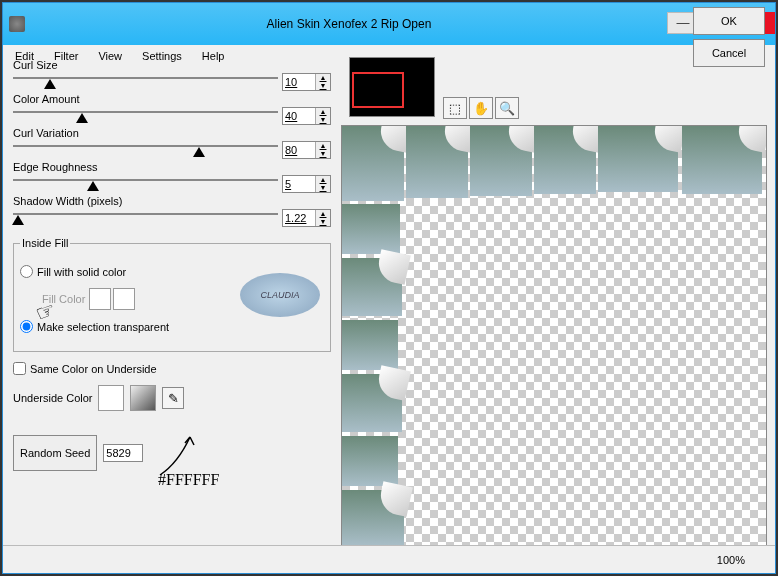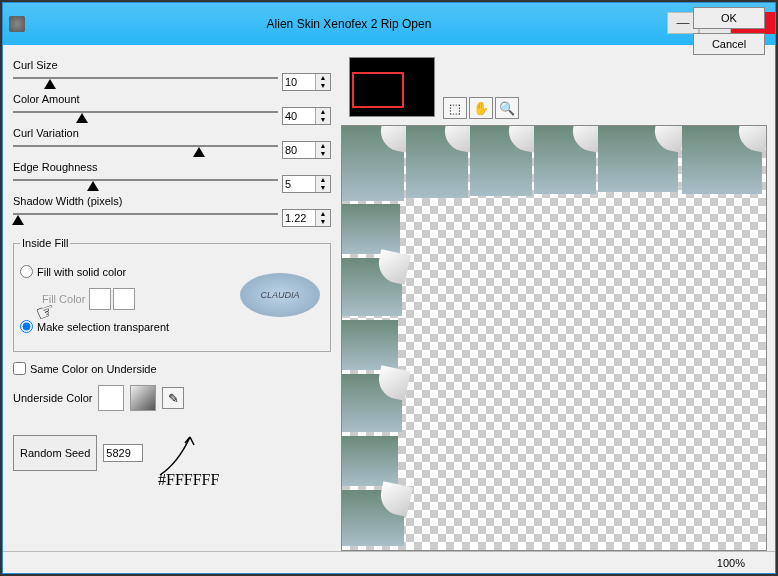--- a/index.html
+++ b/index.html
@@ -15,21 +15,21 @@
   .menubar { height: 22px; display: flex; align-items: center; padding: 0 4px; gap: 4px; background: #f0f0f0;}
   .menubar span { padding: 2px 8px; }
   .content { display: flex; position: absolute; top: 50px; bottom: 22px; left: 0; right: 0; }
   .leftpanel { width: 338px; padding: 6px 10px; }
   .slider-row { margin-bottom: 2px; }
   .slider-label { margin-bottom: 2px; }
   .slider-body { display: flex; align-items: center; gap: 4px; }
   .track { position: relative; flex: 1; height: 14px; }
   .track-line { position: absolute; top: 2px; left: 0; right: 0; height: 2px; background: #888; }
   .thumb { position: absolute; top: 4px; width: 0; height: 0; border-left: 6px solid transparent; border-right: 6px solid transparent; border-bottom: 10px solid #000; transform: translateX(-6px); }
-  .numbox { display: flex; align-items: center; border: 1px solid #888; height: 18px; background:#fff;}
+  .numbox { display: flex; align-items: center; border: 1px solid #888; height: 18px; background:#fff;text-decoration:underline;}
   .numbox input { width: 32px; border: none; text-align: left; padding: 0 2px; font-size: 11px; outline: none; }
   .spinners { display: flex; flex-direction: column; border-left: 1px solid #aaa;}
   .spinbtn { width: 14px; height: 8px; display: flex; align-items: center; justify-content: center; font-size: 7px; background:#eee; line-height:6px;}
   fieldset.inside-fill { border: 1px solid #aaa; padding: 6px 6px 8px 6px; margin-top: 10px; margin-bottom:10px; position:relative;}
   fieldset.inside-fill legend { padding: 0 2px; font-size:11px;}
   .radio-row { display: flex; align-items: center; gap: 4px; margin: 10px 0; }
   .fillcolor-row { display:flex; align-items:center; gap:4px; margin:4px 0 6px 22px; color:#999;}
   .swatch-pair { display:flex; gap:2px;}
   .swatch { width: 22px; height: 22px; border: 1px solid #999; background:#fff; }
   .logo-badge { position:absolute; right:10px; top:24px; width:80px; height:44px; background: radial-gradient(ellipse, #bcd4e6, #8aa5bf); border-radius: 50%; display:flex; align-items:center; justify-content:center; font-size:9px; color:#445; font-style:italic; }
@@ -49,39 +49,46 @@
   .thumb-preview { width: 86px; height: 60px; background: #000; border: 1px solid #888; position: relative; }
   .thumb-preview .redbox { position:absolute; left:2px; top:14px; width:52px; height:36px; border:2px solid #e33;}
   .tool-icons { display:flex; gap:2px; margin-top:40px;}
   .tool-icons .tbtn { width:24px; height:22px; border:1px solid #888; background:#f5f5f5; display:flex; align-items:center; justify-content:center; font-size:13px;}
   .preview-area { position:absolute; left:0; right:8px; top:72px; bottom:0; border:1px solid #888; 
     background-image: linear-gradient(45deg,#ccc 25%,transparent 25%),linear-gradient(-45deg,#ccc 25%,transparent 25%),linear-gradient(45deg,transparent 75%,#ccc 75%),linear-gradient(-45deg,transparent 75%,#ccc 75%);
     background-size:16px 16px; background-position:0 0,0 8px,8px -8px,-8px 0; background-color:#fff; overflow:hidden;}
   .rip { position:absolute; background:linear-gradient(#6b8a7a,#a9bec8); filter: blur(0.3px);}
   .rip.curl::after { content:''; position:absolute; right:-6px; top:-6px; width:30px; height:30px; background:linear-gradient(135deg,#fff,#ccc); border-radius: 0 0 0 20px; transform: rotate(12deg);}
   .okpanel { position:absolute; right:10px; top:4px; display:flex; flex-direction:column; gap:4px; z-index:10;}
-  .okpanel .btn-std { width:72px; justify-content:center; height:22px;}
-  .statusbar { position:absolute; bottom:0; left:0; right:0; height:22px; border-top:1px solid #bbb; display:flex; justify-content:flex-end; align-items:center; padding:0 30px; background:#f0f0f0; font-size:11px;}
+  .okpanel .btn-std { width:72px; justify-content:center; height:28px;}
+  .statusbar { position:absolute; bottom:0; left:0; right:0; height:28px; border-top:1px solid #bbb; display:flex; justify-content:flex-end; align-items:center; padding:0 30px; background:#f0f0f0; font-size:11px;}
   input[type=radio], input[type=checkbox] { margin:0;}
 </style>
 </head>
 <body>
 
 <div class="window">
 
   <div class="titlebar">
     <div class="titlebar-icon"></div>
     <div class="titlebar-title">Alien Skin Xenofex 2 Rip Open</div>
     <div class="winbtns">
       <div class="winbtn min">—</div>
       <div class="winbtn max">☐</div>
       <div class="winbtn close">✕</div>
     </div>
   </div>
 
+  <div class="menubar">
+    <span>Edit</span>
+    <span>Filter</span>
+    <span>View</span>
+    <span>Settings</span>
+    <span>Help</span>
+  </div>
 
   <div class="okpanel">
     <div class="btn-std">OK</div>
     <div class="btn-std">Cancel</div>
   </div>
 
   <div class="content">
     <div class="leftpanel">
 
       <div class="slider-row">

